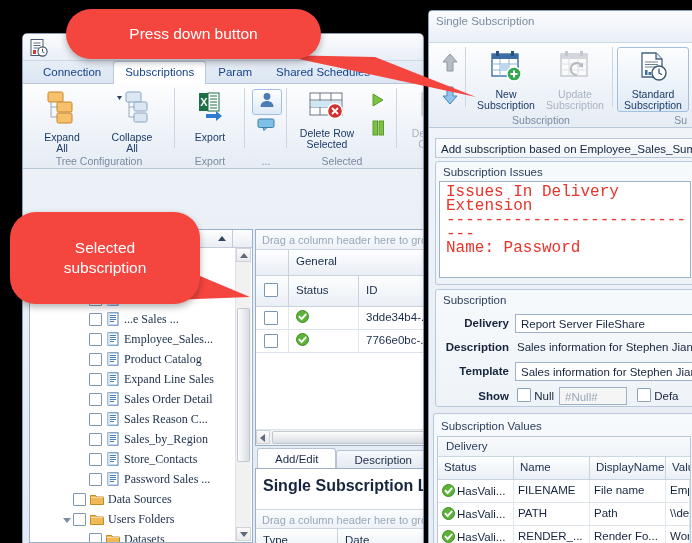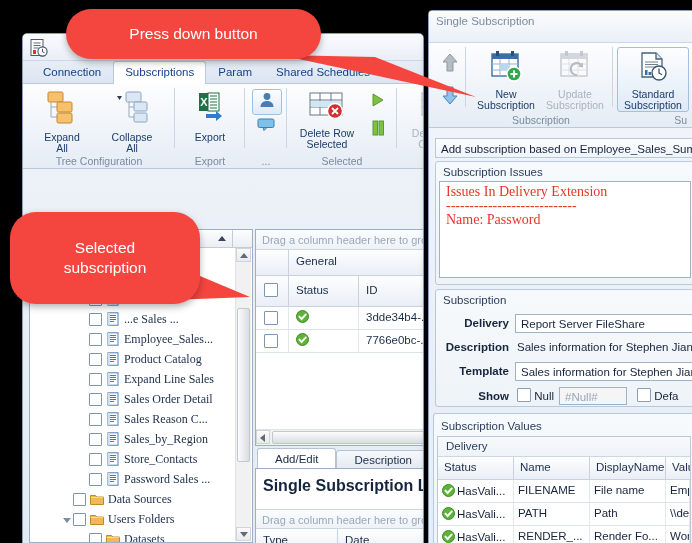--- a/index.html
+++ b/index.html
@@ -142,21 +142,21 @@
   #rw-ribbon{height:84px;position:relative;background:linear-gradient(#fdfdfe,#eef3f9 60%,#e6ecf4);
     border-bottom:1px solid #b9c8da;}
   .arrbtn{position:absolute;left:10px;width:22px;height:26px;cursor:default;}
 
   
   .fieldbox{background:#fff;border:1px solid #9eb2c8;box-sizing:border-box;font-size:11.5px;color:#16243d;
     padding:3px 0 0 5px;overflow:hidden;white-space:nowrap;}
   .grpbox{position:absolute;background:linear-gradient(#f7fafc,#eef3f8);border:1px solid #b9c8da;border-radius:3px;}
   .grplabel{position:absolute;font-size:11.5px;color:#2c3e5c;}
   .issuebox{position:absolute;background:#fff;border:1px solid #9eb2c8;overflow:hidden;
-    font-family:Liberation Serif, serif;font-size:14px;color:#e8342a;line-height:14px;padding:3px 0 0 6px;box-sizing:border-box;}
+    font-family:Liberation Mono, monospace;font-size:16px;color:#e8342a;line-height:14px;padding:3px 0 0 6px;box-sizing:border-box;}
   .flabel{position:absolute;font-size:11.5px;font-weight:bold;color:#16243d;text-align:right;}
   .cbx{display:inline-block;width:12px;height:12px;border:1px solid #8b9fb5;background:#fff;border-radius:1px;vertical-align:-2px;}
 
   
   .vheadrow{height:22px;display:flex;background:linear-gradient(#fdfefe,#eaeff6);border-bottom:1px solid #c9d2de;}
   .vheadrow .cell{border-right:1px solid #c9d2de;box-sizing:border-box;padding:4px 0 0 6px;font-size:11.5px;color:#1b2d4a;}
   .vrow{height:22px;display:flex;background:#fff;border-bottom:1px solid #dde3ea;}
   .vrow .cell{border-right:1px solid #e3e8ee;box-sizing:border-box;padding:4px 0 0 4px;font-size:11.5px;color:#16243d;
     white-space:nowrap;overflow:hidden;}
   .vrow .cell.b{font-weight:normal;}

